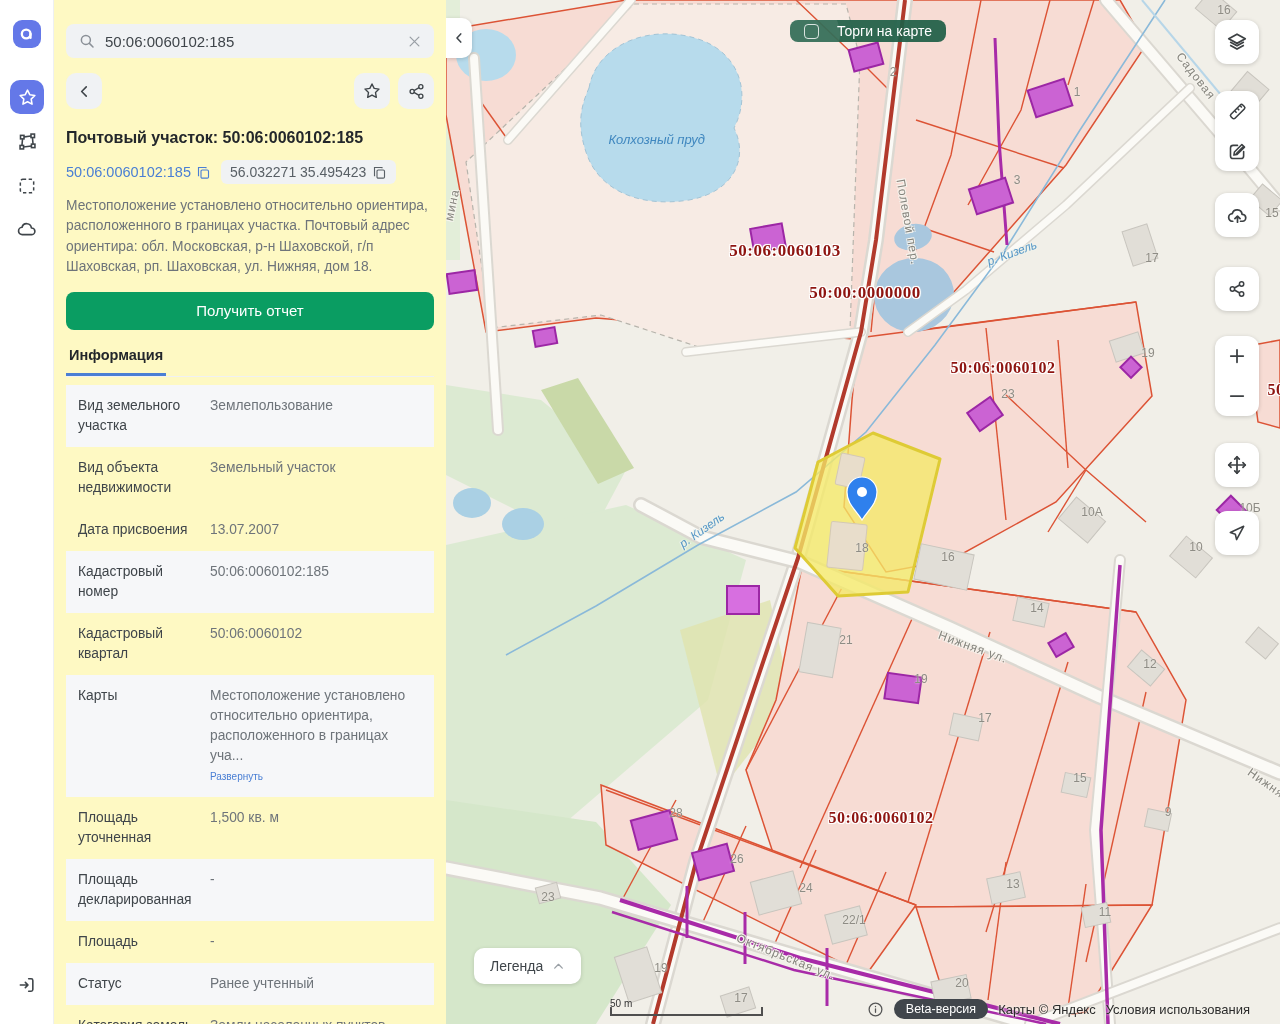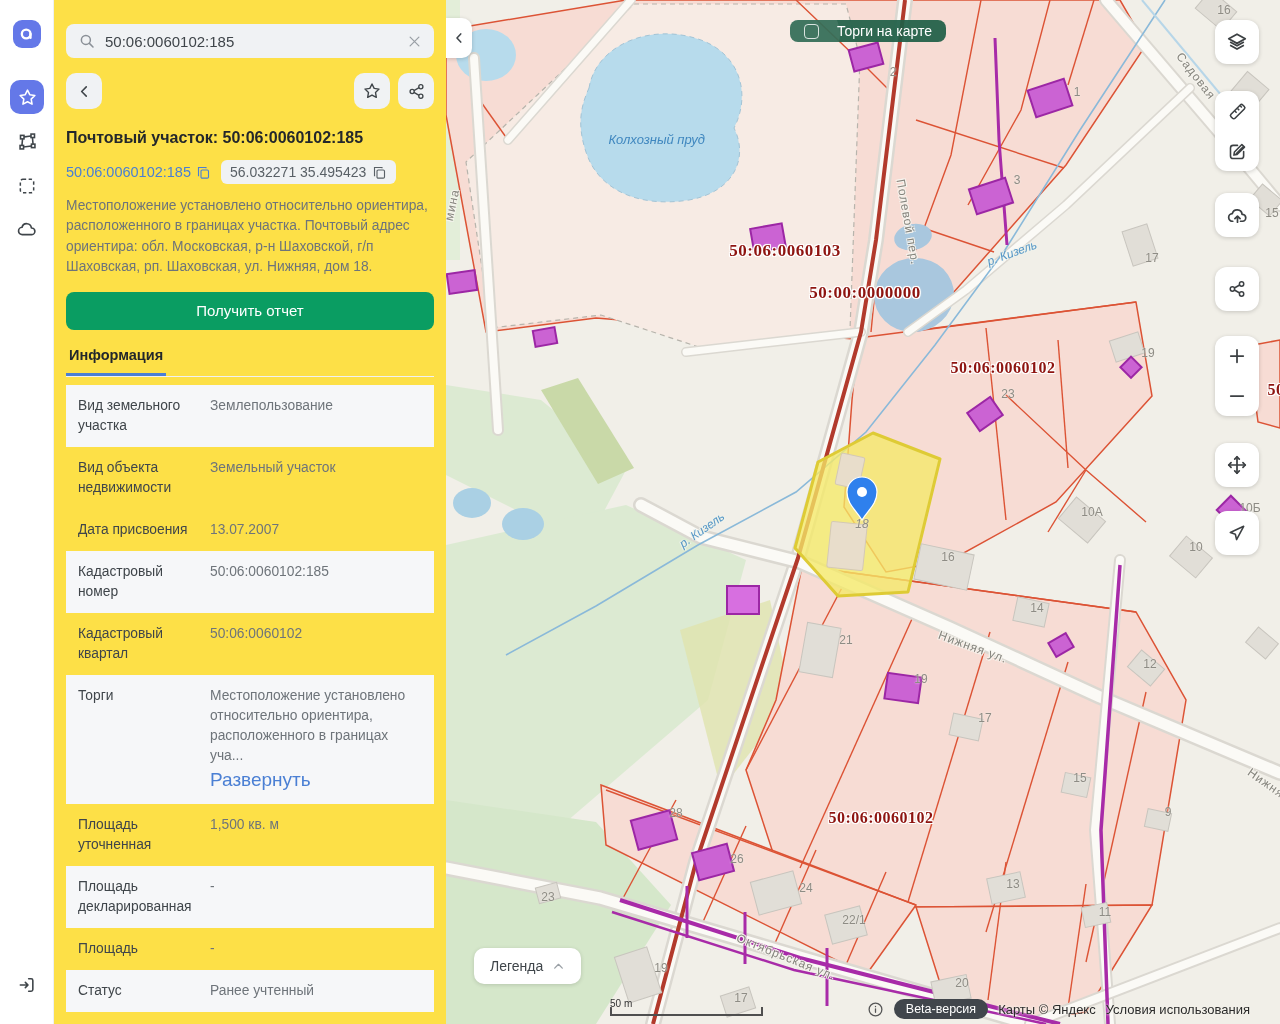--- a/index.html
+++ b/index.html
@@ -13,21 +13,21 @@
   .logo-btn { position:absolute; left:13px; top:20px; width:28px; height:28px;
     border-radius:9px; background:#6478e8; display:flex; align-items:center; justify-content:center; cursor:pointer; }
   .bar-btn { position:absolute; left:10px; width:34px; height:34px; border-radius:10px;
     display:flex; align-items:center; justify-content:center; cursor:pointer; }
   .bar-btn.active { background:#6478e8; }
   .bar-btn svg { stroke:#3f454a; }
   .bar-btn.active svg { stroke:#fff; }
 
   
   .sidebar { position:absolute; left:54px; top:0; width:392px; height:1024px;
-    background:#fde047; padding:24px 12px 0 12px; overflow:hidden; z-index:30; }
+    background:#fef9c3; padding:24px 12px 0 12px; overflow:hidden; z-index:30; }
   .searchbar { display:flex; align-items:center; gap:9px; height:34px;
     background:#f0f2f4; border-radius:8px; padding:0 12px; }
   .search-input { flex:1; border:none; outline:none; background:transparent;
     font-size:15px; color:#3f454a; font-family:"Liberation Sans",sans-serif; }
   .actions { display:flex; align-items:center; margin-top:15px; }
   .sq-btn { width:36px; height:36px; border-radius:10px; background:#f0f2f4;
     display:flex; align-items:center; justify-content:center; cursor:pointer; }
   .actions .spacer { flex:1; }
   .actions .sq-btn + .sq-btn { margin-left:8px; }
   .obj-title { margin-top:20px; font-size:16px; font-weight:bold; color:#23272b; }
@@ -41,21 +41,21 @@
     border:none; border-radius:8px; color:#fff; font-size:15px; cursor:pointer;
     font-family:"Liberation Sans",sans-serif; }
   .tabs { margin-top:16px; border-bottom:1px solid #f0f1f3; }
   .tab { display:inline-block; padding:0 3px 10px 3px; font-size:14.5px; font-weight:bold;
     color:#23272b; border-bottom:3px solid #4a7fd4; cursor:pointer; }
   .info-table { margin-top:8px; }
   .info-row { display:flex; padding:11px 12px; }
   .info-row.shaded { background:#f6f7f9; }
   .info-label { width:132px; padding-right:10px; font-size:13.8px; color:#3f454a; line-height:1.45; }
   .info-value { flex:1; font-size:13.8px; color:#6e747a; line-height:1.45; }
-  .expand-link { color:#4a7fd4; font-size:19px; }
+  .expand-link { color:#4a7fd4; font-size:10px; }
 
   
   .map { position:absolute; left:446px; top:0; width:834px; height:1024px;
     overflow:hidden; background:#f1efe8; }
   .map-svg { position:absolute; left:0; top:0; }
   .map-overlay { position:absolute; left:0; top:0; width:834px; height:1024px;
     overflow:hidden; pointer-events:none; z-index:5; }
   .map-overlay span { position:absolute; white-space:nowrap; transform:translate(-50%,-50%); }
   .qlabel { font-family:"Liberation Serif","DejaVu Serif",serif; font-weight:bold;
     color:#8e1410; letter-spacing:.5px;
@@ -227,21 +227,21 @@
         </div>
         <div class="info-row shaded">
           <div class="info-label">Кадастровый номер</div>
           <div class="info-value">50:06:0060102:185</div>
         </div>
         <div class="info-row">
           <div class="info-label">Кадастровый квартал</div>
           <div class="info-value">50:06:0060102</div>
         </div>
         <div class="info-row shaded">
-          <div class="info-label">Торги</div>
+          <div class="info-label">Карты</div>
           <div class="info-value">Местоположение установлено относительно ориентира, расположенного в границах уча...<br><a class="expand-link">Развернуть</a></div>
         </div>
         <div class="info-row">
           <div class="info-label">Площадь уточненная</div>
           <div class="info-value">1,500 кв. м</div>
         </div>
         <div class="info-row shaded">
           <div class="info-label">Площадь декларированная</div>
           <div class="info-value">-</div>
         </div>
@@ -436,21 +436,21 @@
         <span class="hnum" style="left: 778px; top: 10px;">16</span>
         <span class="hnum" style="left: 706px; top: 258px;">17</span>
         <span class="hnum" style="left: 826px; top: 213px;">15</span>
         <span class="hnum" style="left: 702px; top: 353px;">19</span>
         <span class="hnum" style="left: 562px; top: 394px;">23</span>
         <span class="hnum" style="left: 646px; top: 512px;">10А</span>
         <span class="hnum" style="left: 804px; top: 508px;">10Б</span>
         <span class="hnum" style="left: 750px; top: 547px;">10</span>
         <span class="hnum" style="left: 704px; top: 664px;">12</span>
         <span class="hnum" style="left: 828px; top: 634px; margin-left: 39px;">8А</span>
-        <span class="hnum" style="left: 416px; top: 524px; font-style: italic;">18</span>
+        <span class="hnum" style="left: 416px; top: 548px;">18</span>
         <span class="hnum" style="left: 502px; top: 557px;">16</span>
         <span class="hnum" style="left: 591px; top: 608px;">14</span>
         <span class="hnum" style="left: 400px; top: 640px;">21</span>
         <span class="hnum" style="left: 475px; top: 679px;">19</span>
         <span class="hnum" style="left: 539px; top: 718px;">17</span>
         <span class="hnum" style="left: 634px; top: 778px;">15</span>
         <span class="hnum" style="left: 722px; top: 812px;">9</span>
         <span class="hnum" style="left: 230px; top: 813px;">28</span>
         <span class="hnum" style="left: 291px; top: 859px;">26</span>
         <span class="hnum" style="left: 360px; top: 888px;">24</span>

